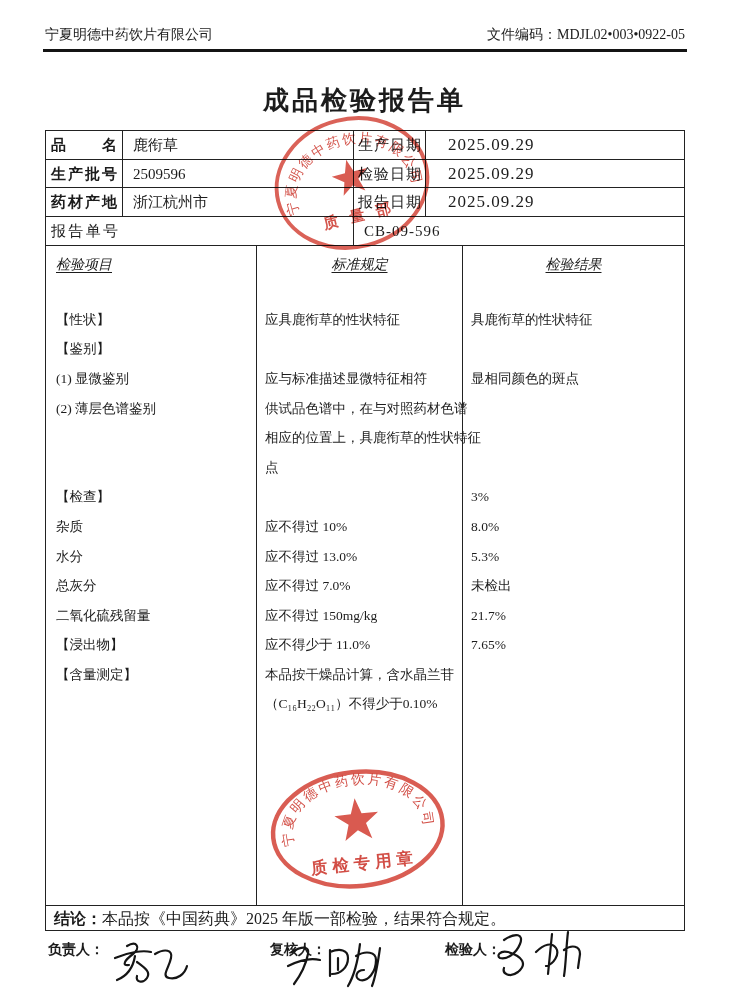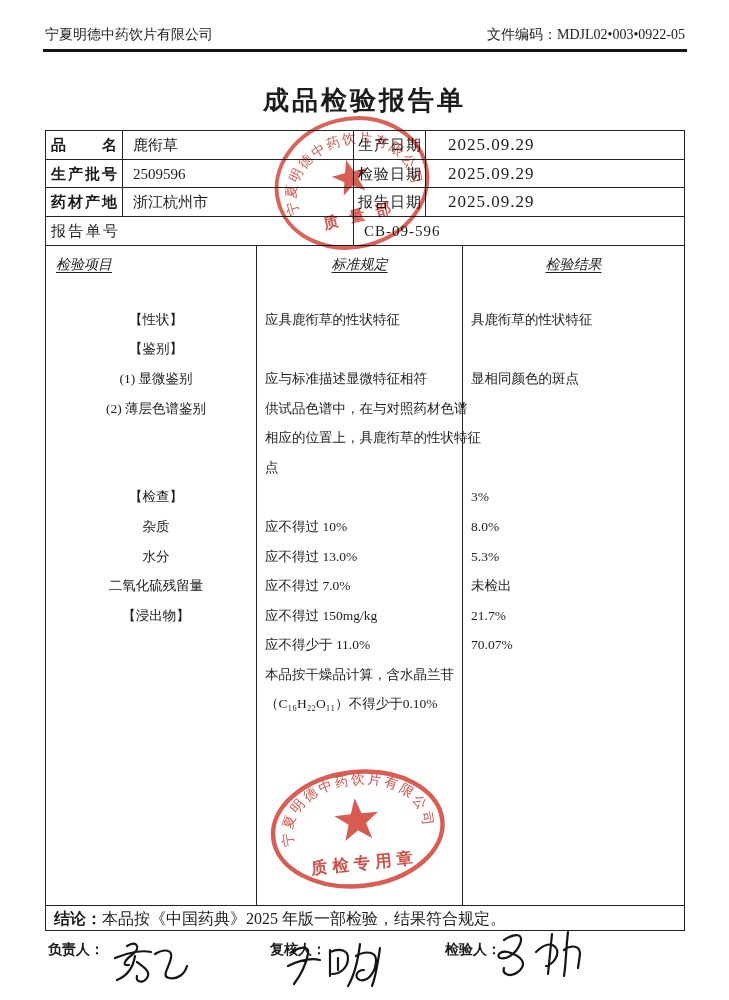--- a/index.html
+++ b/index.html
@@ -26,21 +26,21 @@
   .main-flex{display:flex;height:660px;border-bottom:1px solid #222;box-sizing:border-box;}
   .mcol{box-sizing:border-box;}
   .mcol1{width:211px;border-right:1px solid #222;}
   .mcol2{width:206px;border-right:1px solid #222;}
   .mcol3{flex:1;}
   .mhead{height:59px;padding-top:10px;font-size:14px;box-sizing:border-box;}
   .mhead span{text-decoration:underline;text-underline-offset:3px;font-style:italic;}
   .mcol1 .mhead{padding-left:10px;}
   .mcol2 .mhead,.mcol3 .mhead{text-align:center;}
   .mline{height:29.6px;line-height:29.6px;font-size:13.5px;white-space:nowrap;overflow:visible;}
-  .mcol1 .mline{padding-left:10px;text-align:center;}
+  .mcol1 .mline{padding-left:10px;}
   .mcol2 .mline,.mcol3 .mline{padding-left:8px;}
   
   .conclusion-row{height:25px;line-height:25px;font-size:16px;padding-left:8px;white-space:nowrap;}
   .conclusion-row b{font-weight:bold;}
   
   .sign-row{position:absolute;left:45px;top:941px;width:660px;font-size:14px;font-weight:600;}
   .sign-label{position:absolute;top:0;white-space:nowrap;}
   .sig-svg{position:absolute;}
   .sig-svg path{fill:none;stroke:#151515;stroke-width:2.2;stroke-linecap:round;stroke-linejoin:round;}
   
@@ -88,22 +88,24 @@
       <div class="mhead"><span>检验项目</span></div>
     <div class="mline">【性状】</div>
         <div class="mline">【鉴别】</div>
         <div class="mline">(1) 显微鉴别</div>
         <div class="mline">(2) 薄层色谱鉴别</div>
         <div class="mline"></div>
         <div class="mline"></div>
         <div class="mline">【检查】</div>
         <div class="mline">杂质</div>
         <div class="mline">水分</div>
+        <div class="mline">总灰分</div>
         <div class="mline">二氧化硫残留量</div>
         <div class="mline">【浸出物】</div>
+        <div class="mline">【含量测定】</div>
         <div class="mline"></div>
       </div>
     <div class="mcol mcol2" id="col-spec">
       <div class="mhead"><span>标准规定</span></div>
     <div class="mline">应具鹿衔草的性状特征</div>
         <div class="mline"></div>
         <div class="mline">应与标准描述显微特征相符</div>
         <div class="mline">供试品色谱中，在与对照药材色谱</div>
         <div class="mline">相应的位置上，具鹿衔草的性状特征</div>
         <div class="mline">点</div>
@@ -122,21 +124,21 @@
         <div class="mline"></div>
         <div class="mline">显相同颜色的斑点</div>
         <div class="mline"></div>
         <div class="mline"></div>
         <div class="mline"></div>
         <div class="mline">3%</div>
         <div class="mline">8.0%</div>
         <div class="mline">5.3%</div>
         <div class="mline">未检出</div>
         <div class="mline">21.7%</div>
-        <div class="mline">70.07%</div>
+        <div class="mline">7.65%</div>
         <div class="mline"></div>
       </div>
   </div>
 
   <div class="conclusion-row">
     <b>结论：</b><span>本品按《中国药典》2025 年版一部检验，结果符合规定。</span>
   </div>
 </div>
 
 <div class="sign-row">

